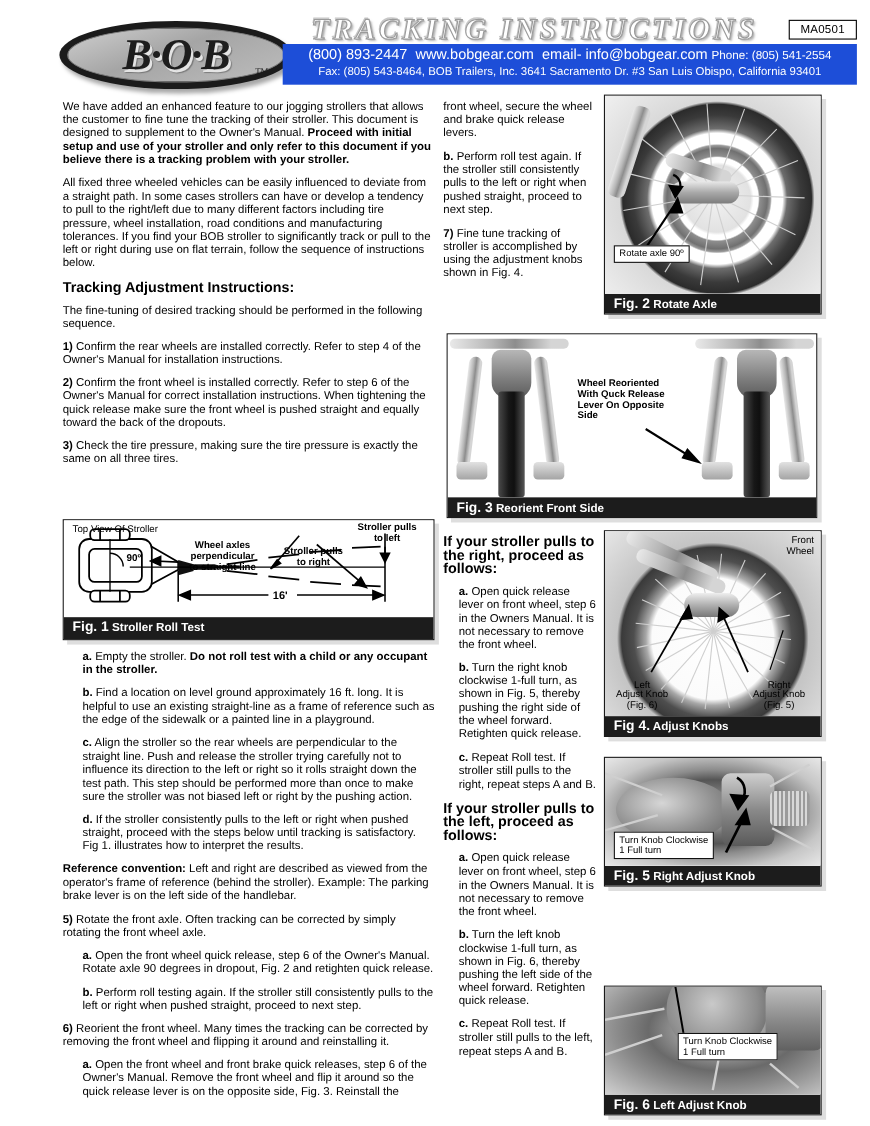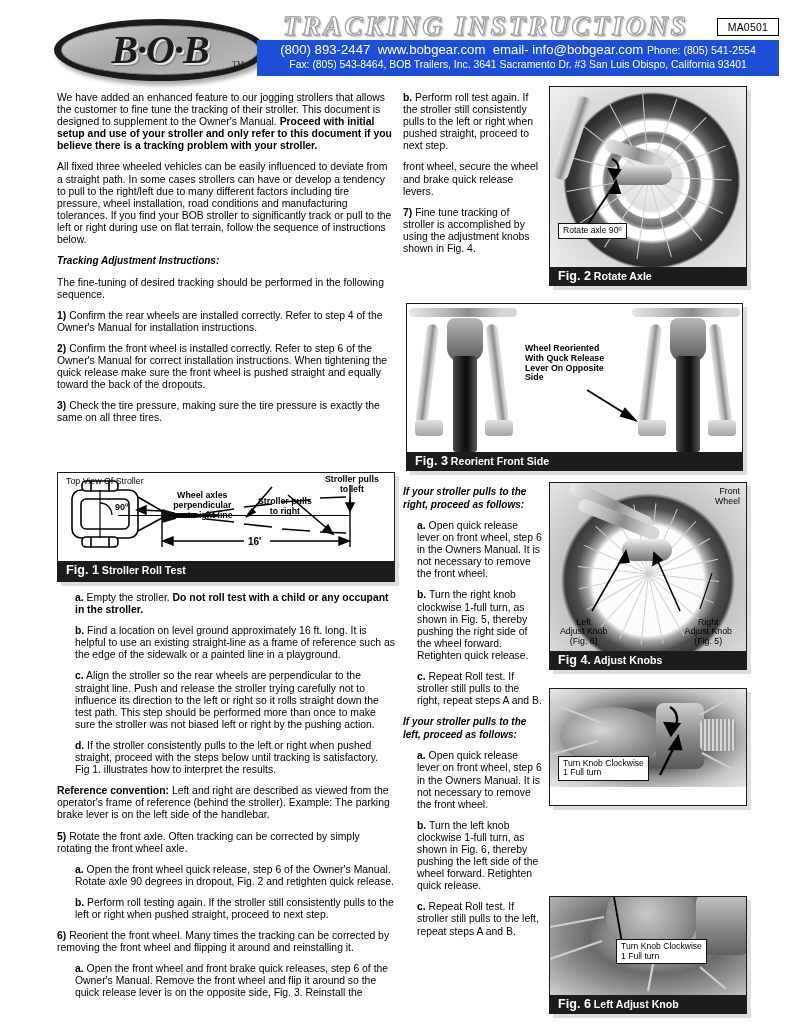--- a/index.html
+++ b/index.html
@@ -131,25 +131,24 @@
     position: absolute;
     left: 549px;
     top: 86px;
     width: 200px;
   }
 
   p.para { margin: 0 0 9px 0; text-align: left; }
   p.sub { margin: 0 0 9px 18px; }
   .b { font-weight: bold; }
   h2.subhead {
-    font-size: 10px;
+    font-size: 13px;
     font-weight: bold;
     margin: 0 0 9px 0;
     line-height: 12.5px;
-    font-style: italic;
   }
 
   
   .figure {
     position: relative;
     background: #fff;
     border: 1.5px solid #1a1a1a;
     box-shadow: 4px 4px 0 rgba(0,0,0,.13);
     box-sizing: border-box;
     overflow: hidden;
@@ -322,23 +321,23 @@
   <p class="sub"><span class="b">b.</span><span> Perform roll testing again. If the stroller still consistently pulls to the left or right when pushed straight, proceed to next step.</span></p>
 
   <p class="para"><span class="b">6)</span><span> Reorient the front wheel. Many times the tracking can be corrected by removing the front wheel and flipping it around and reinstalling it.</span></p>
 
   <p class="sub"><span class="b">a.</span><span> Open the front wheel and front brake quick releases, step 6 of the Owner's Manual. Remove the front wheel and flip it around so the quick release lever is on the opposite side, Fig. 3. Reinstall the</span></p>
 
 </div>
 
 <div id="col-mid">
 
+  <p class="para">front wheel, secure the wheel and brake quick release levers.</p>
+
   <p class="para"><span class="b">b.</span><span> Perform roll test again. If the stroller still consistently pulls to the left or right when pushed straight, proceed to next step.</span></p>
-
-  <p class="para">front wheel, secure the wheel and brake quick release levers.</p>
 
   <p class="para"><span class="b">7)</span><span> Fine tune tracking of stroller is accomplished by using the adjustment knobs shown in Fig. 4.</span></p>
 
 </div>
 
 <div id="col-mid" style="top:486px;">
 
   <h2 class="subhead">If your stroller pulls to the right, proceed as follows:</h2>
 
   <p class="sub" style="margin-left:14px"><span class="b">a.</span><span> Open quick release lever on front wheel, step 6 in the Owners Manual. It is not necessary to remove the front wheel.</span></p>
@@ -548,20 +547,21 @@
         <g stroke="#cfcfcf" stroke-width="2" fill="none">
           <line x1="0" y1="14" x2="52" y2="34"></line>
           <line x1="0" y1="66" x2="48" y2="52"></line>
           <line x1="186" y1="6" x2="150" y2="26"></line>
           <line x1="190" y1="84" x2="152" y2="64"></line>
         </g>
       </svg>
       <div class="callout" style="left:8px; bottom:6px;">Turn Knob Clockwise
 1 Full turn</div>
     </div>
+    <div class="fig-caption"><span>Fig. 5</span><span class="cap-sm"> Right Adjust Knob</span></div>
   </div>
 
   <div class="figure" id="fig6">
     <div class="fig-art">
       <div class="photo-hub" style="background:radial-gradient(ellipse at 55% 40%,#cfcfcf 0%,#9d9d9d 25%,#6a6a6a 45%,#8e8e8e 65%,#d2d2d2 100%);"></div>
       <div style="position:absolute; left:56px; top:-22px; width:92px; height:84px; border-radius:50%; background:radial-gradient(circle at 45% 45%,#c9c9c9,#8d8d8d 60%,#525252);"></div>
       <div style="position:absolute; left:146px; top:-4px; width:54px; height:62px; border-radius:10px; background:linear-gradient(180deg,#c6c6c6,#8b8b8b 55%,#616161);"></div>
       <svg style="position:absolute; left:0; top:0;" width="198" height="98">
         <g stroke="#000" stroke-width="1.8" fill="none">
           <line x1="64" y1="0" x2="72" y2="46"></line>

